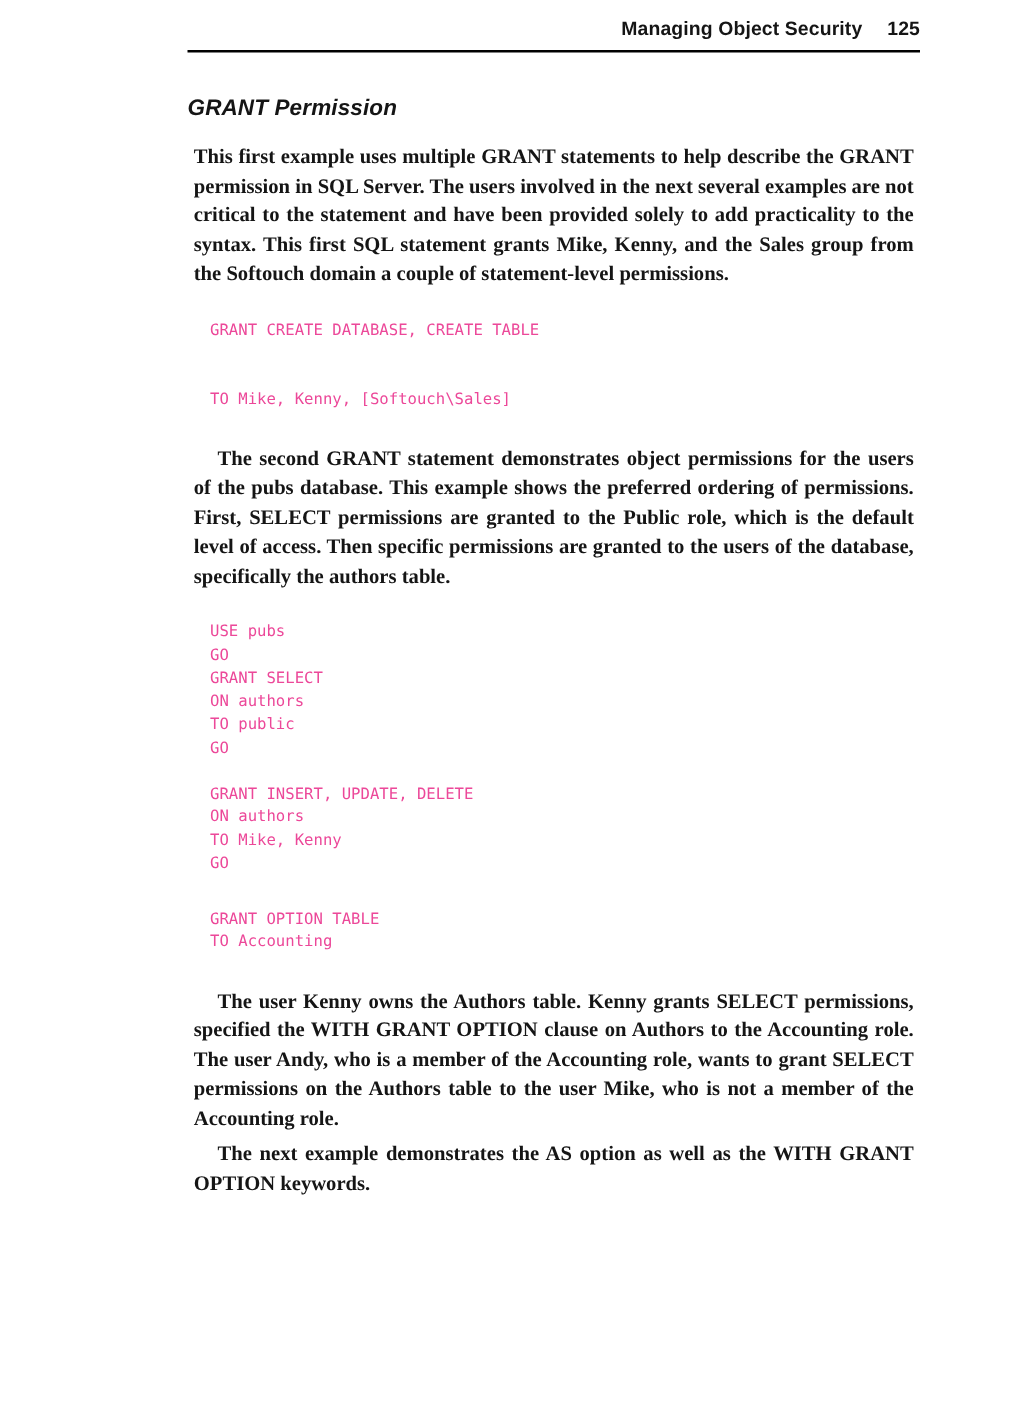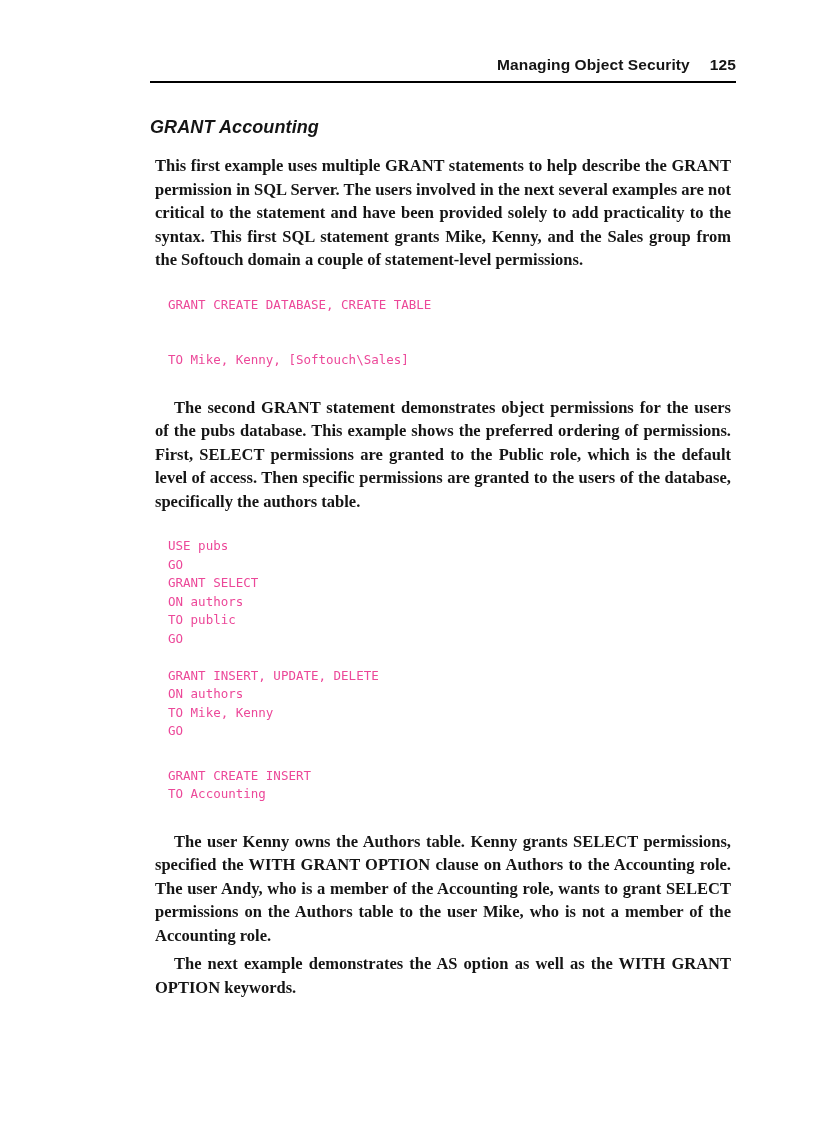--- a/index.html
+++ b/index.html
@@ -11,21 +11,21 @@
     width: 816px;
     height: 1123px;
     font-family: "Liberation Serif", serif;
     color: #151515;
     -webkit-font-smoothing: antialiased;
   }
   .page {
     box-sizing: border-box;
     width: 816px;
     height: 1123px;
-    padding: 56px 80px 40px 150px;
+    padding: 15px 80px 40px 150px;
     background: #ffffff;
     overflow: hidden;
   }
   .page-header {
     display: flex;
     justify-content: flex-end;
     align-items: baseline;
     gap: 20px;
     border-bottom: 2.5px solid #000000;
     padding-bottom: 7px;
@@ -64,21 +64,21 @@
 </head>
 <body>
 
 <div class="page">
 
   <header class="page-header">
     <span class="running-head">Managing Object Security</span>
     <span class="page-number">125</span>
   </header>
 
-  <h2 class="section-title">GRANT Accounting</h2>
+  <h2 class="section-title">GRANT Permission</h2>
 
   <p class="body-para">This first example uses multiple GRANT statements to help describe the GRANT permission in SQL Server. The users involved in the next several examples are not critical to the statement and have been provided solely to add practicality to the syntax. This first SQL statement grants Mike, Kenny, and the Sales group from the Softouch domain a couple of statement-level permissions.</p>
 
   <pre class="code-block">GRANT CREATE DATABASE, CREATE TABLE
 
 
 TO Mike, Kenny, [Softouch\Sales]</pre>
 
   <p class="body-para indent">The second GRANT statement demonstrates object permissions for the users of the pubs database. This example shows the preferred ordering of permissions. First, SELECT permissions are granted to the Public role, which is the default level of access. Then specific permissions are granted to the users of the database, specifically the authors table.</p>
 
@@ -88,20 +88,20 @@
 ON authors
 TO public
 GO
 
 GRANT INSERT, UPDATE, DELETE
 ON authors
 TO Mike, Kenny
 GO</pre>
 
 
-  <pre class="code-block">GRANT CREATE INSERT
+  <pre class="code-block">GRANT OPTION TABLE
 TO Accounting</pre>
 
   <p class="body-para indent">The user Kenny owns the Authors table. Kenny grants SELECT permissions, specified the WITH GRANT OPTION clause on Authors to the Accounting role. The user Andy, who is a member of the Accounting role, wants to grant SELECT permissions on the Authors table to the user Mike, who is not a member of the Accounting role.</p>
 
   <p class="body-para indent">The next example demonstrates the AS option as well as the WITH GRANT OPTION keywords.</p>
 
 </div>
 
 </body></html>

